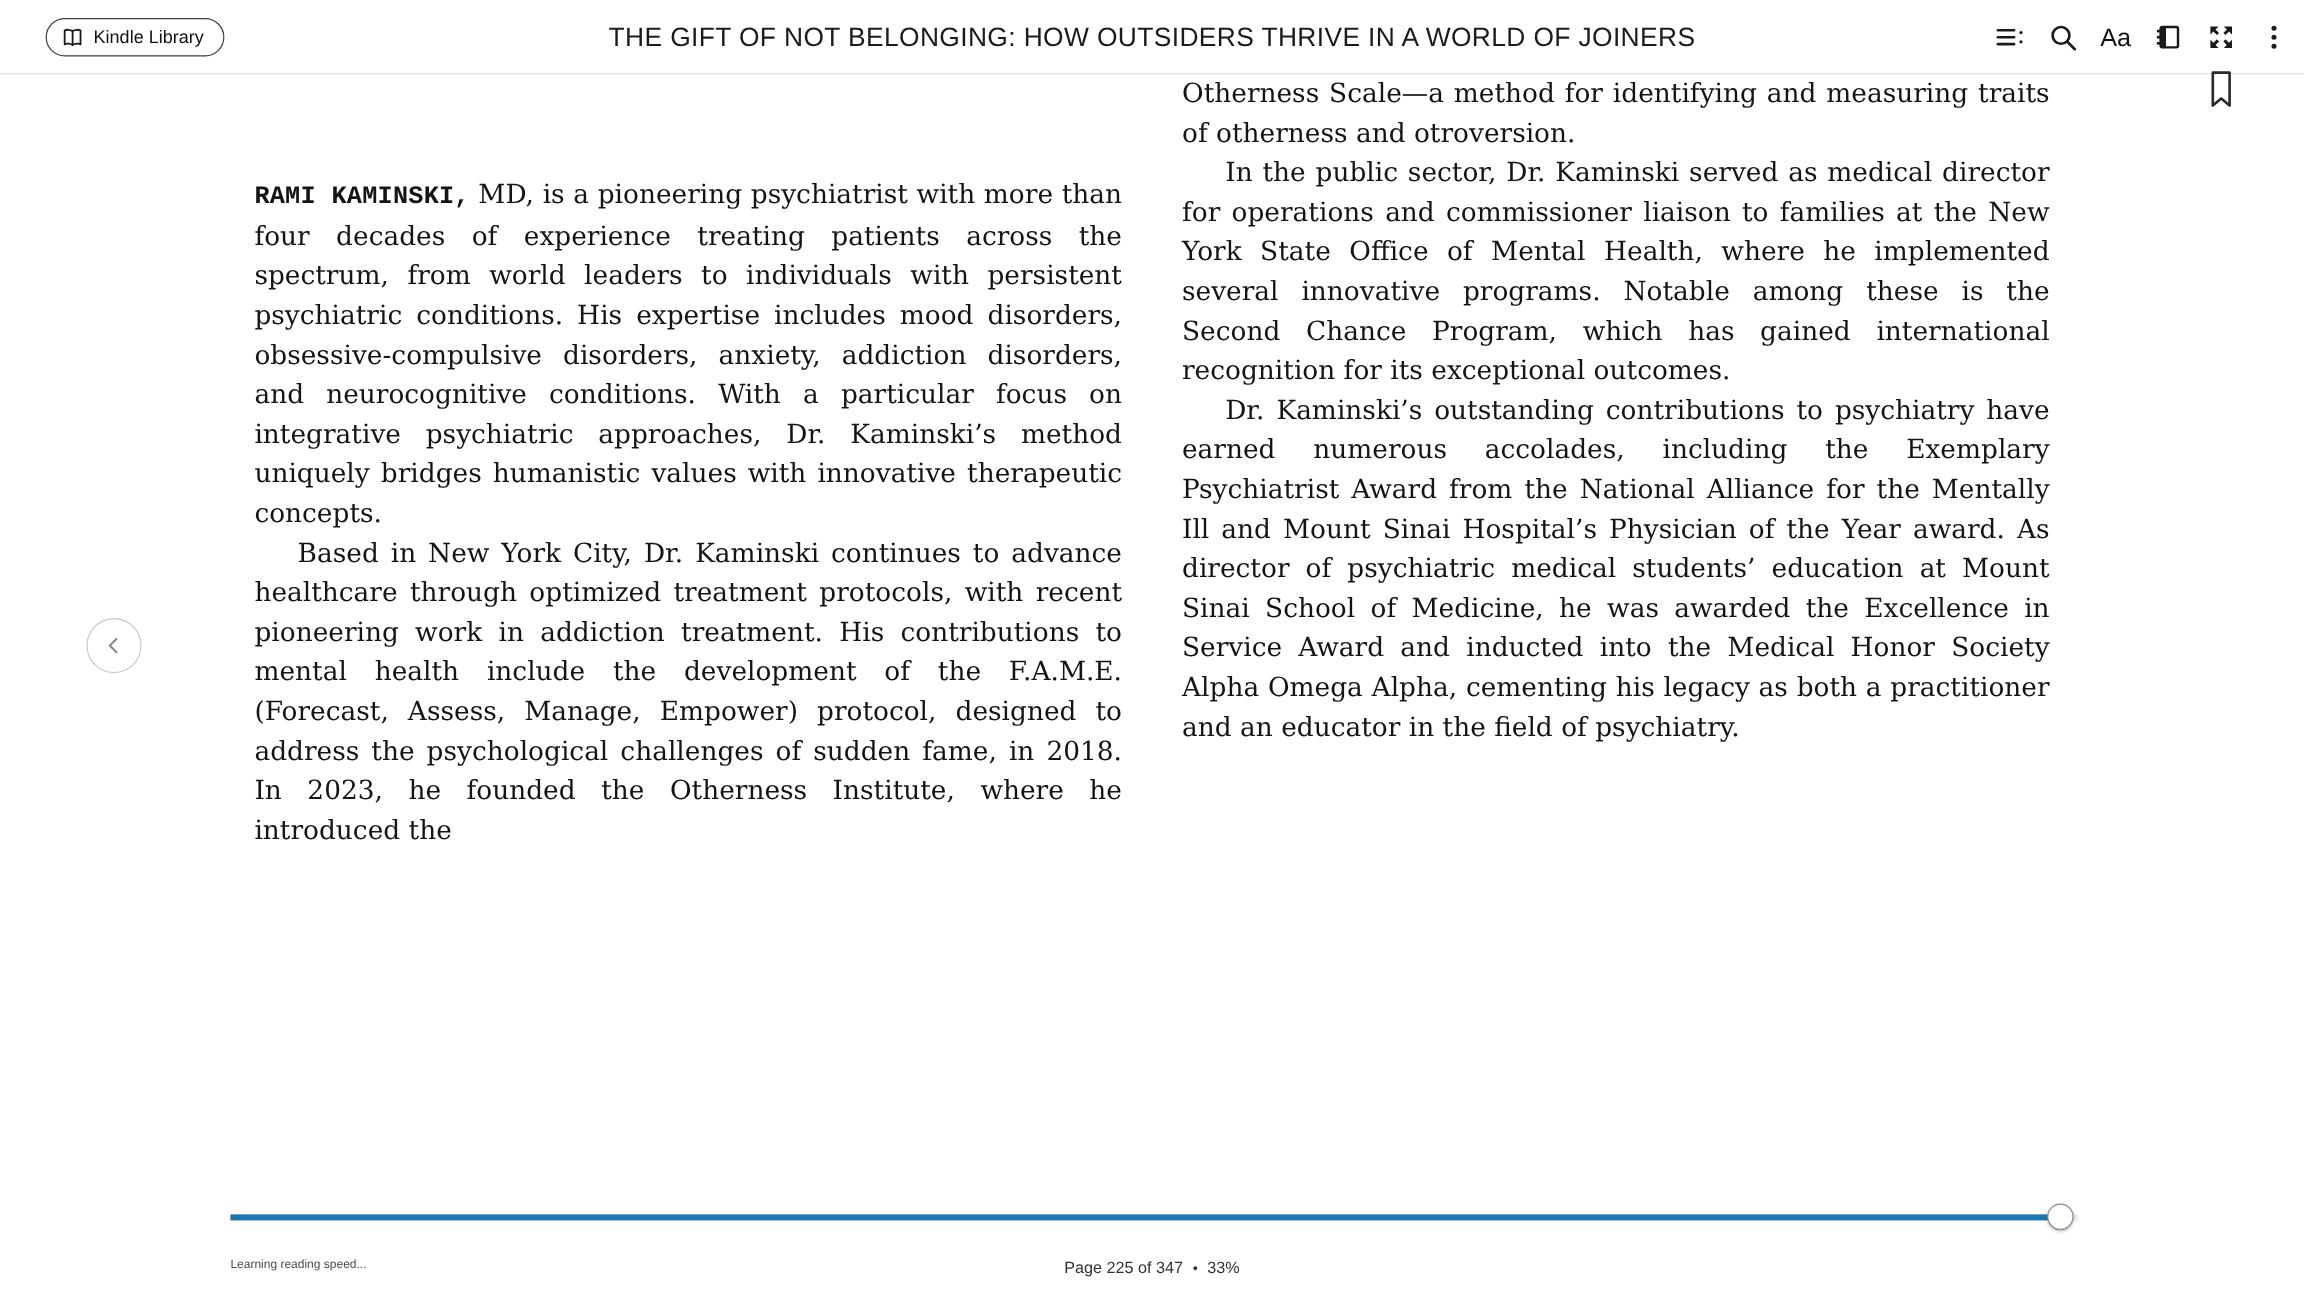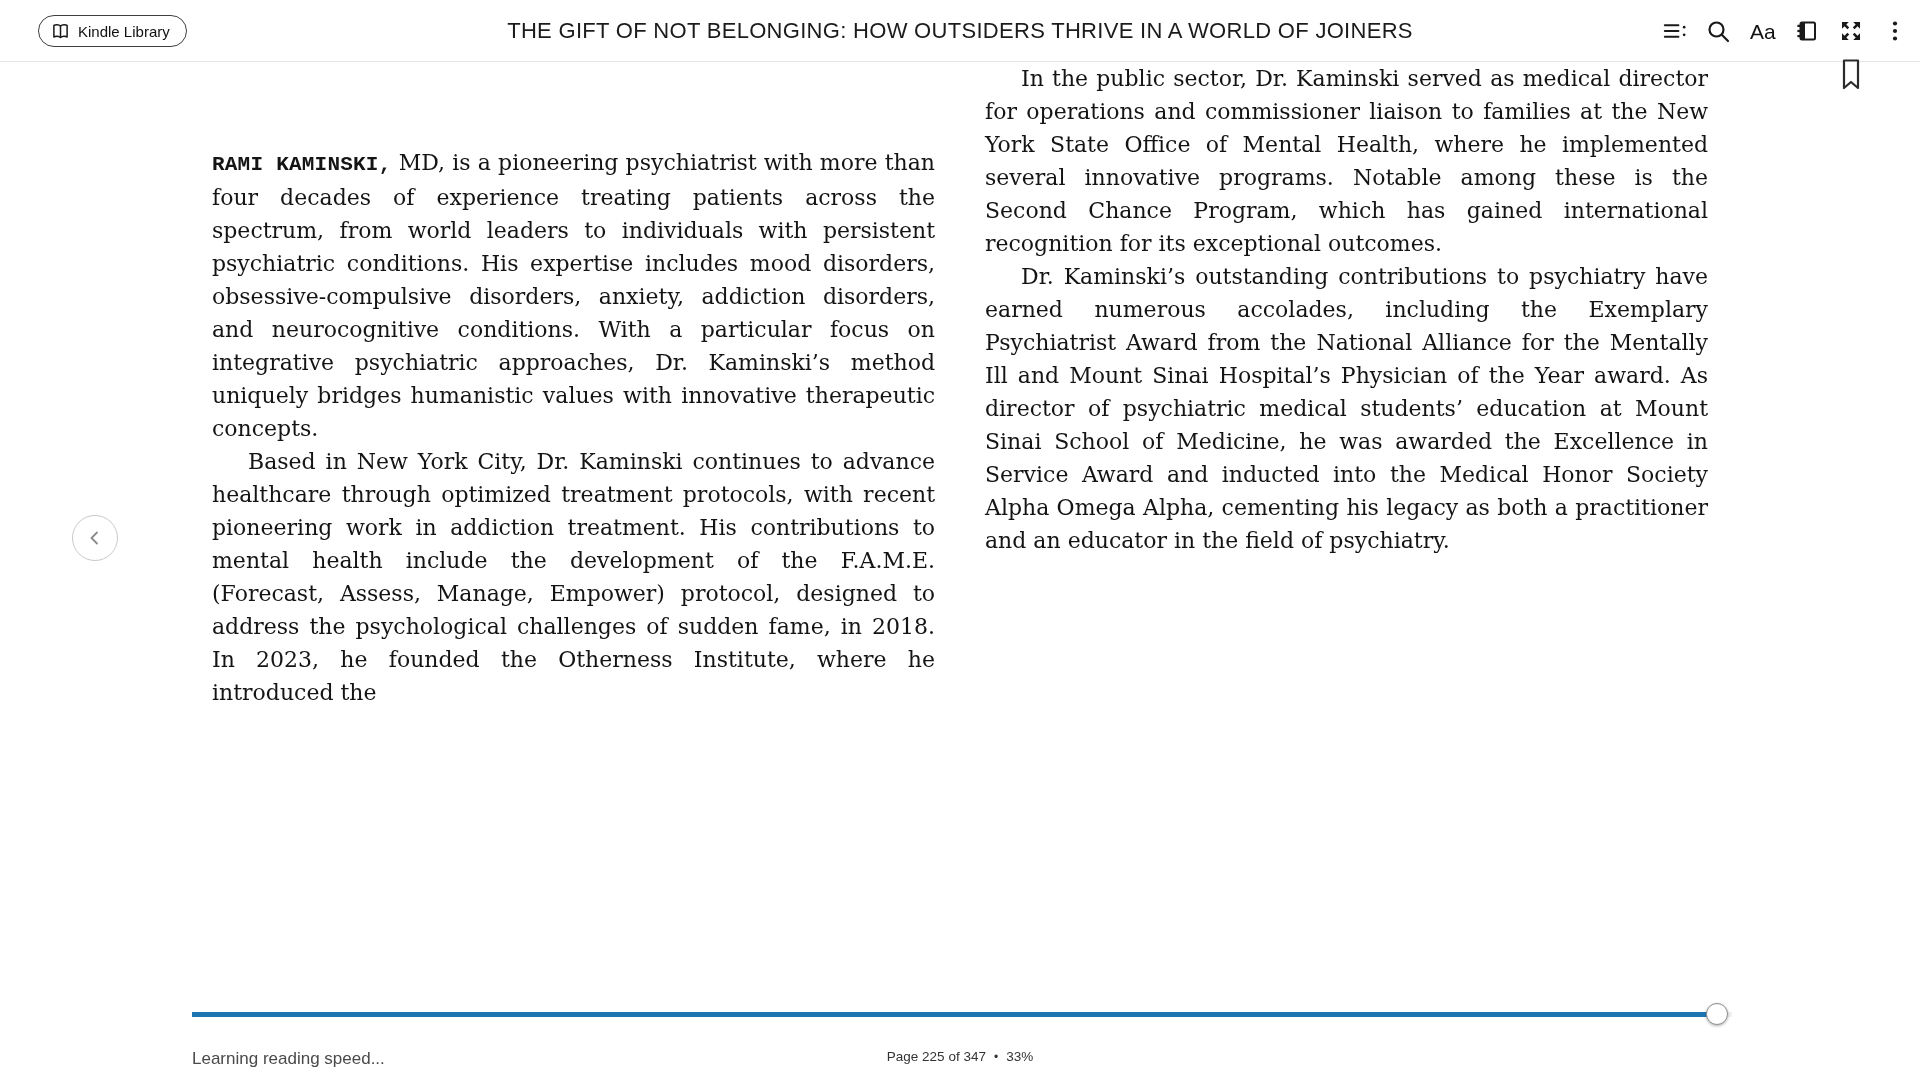--- a/index.html
+++ b/index.html
@@ -25,21 +25,21 @@
   .toolbar-title {
     position:absolute; left:300px; right:300px; top:0; height:62px;
     display:flex; align-items:center; justify-content:center;
     font-size:22px; letter-spacing:.3px; color:#1b1b1b; white-space:nowrap;
   }
   .toolbar-icons {
     position:absolute; right:12px; top:0; height:62px;
     display:flex; align-items:center; gap:18px;
   }
   .icon-btn {
-    width:26px; height:26px; display:flex; align-items:center; justify-content:flex-start;
+    width:26px; height:26px; display:flex; align-items:center; justify-content:center;
     background:none; border:none; padding:0; cursor:pointer; color:#1a1a1a;
   }
   .icon-btn svg { display:block; }
   .aa-label { font-size:21px; font-weight:500; color:#111; line-height:1; }
 
   .bookmark-btn {
     position:absolute; left:1840px; top:58px; width:22px; height:36px;
     background:none; border:none; padding:0; cursor:pointer;
   }
 
@@ -81,21 +81,21 @@
   .progress-fill {
     height:5px; background:var(--accent,#1d76b2); width:0;
   }
   .progress-handle {
     position:absolute; top:-9px; width:22px; height:22px; border-radius:50%;
     background:#fff; border:1.5px solid #8f8f8f;
     box-shadow:0 1px 3px rgba(0,0,0,.3); cursor:grab;
   }
   .footer-status {
     position:absolute; left:192px; top:1049px;
-    font-size:17px; color:#4a4a4a;
+    font-size:10px; color:#4a4a4a;
   }
   .footer-page {
     position:absolute; left:0; width:1920px; top:1049px; text-align:center;
     font-size:13.5px; color:#333;
   }
   .footer-page .dot { margin:0 8px; font-size:12px; color:#333; }
 </style>
 </head>
 <body>
 
@@ -172,20 +172,21 @@
 
 <div class="book-col col-left">
   <div class="paragraphs">
       <p><b class="lead">RAMI KAMINSKI,</b> MD, is a pioneering psychiatrist with more than four decades of experience treating patients across the spectrum, from world leaders to individuals with persistent psychiatric conditions. His expertise includes mood disorders, obsessive-compulsive disorders, anxiety, addiction disorders, and neurocognitive conditions. With a particular focus on integrative psychiatric approaches, Dr. Kaminski’s method uniquely bridges humanistic values with innovative therapeutic concepts.</p>
       <p class="indent">Based in New York City, Dr. Kaminski continues to advance healthcare through optimized treatment protocols, with recent pioneering work in addiction treatment. His contributions to mental health include the development of the F.A.M.E. (Forecast, Assess, Manage, Empower) protocol, designed to address the psychological challenges of sudden fame, in 2018. In 2023, he founded the Otherness Institute, where he introduced the</p>
     </div>
 </div>
 
 <div class="book-col col-right">
   <div class="paragraphs">
+      <p>Otherness Scale—a method for identifying and measuring traits of otherness and otroversion.</p>
       <p class="indent">In the public sector, Dr. Kaminski served as medical director for operations and commissioner liaison to families at the New York State Office of Mental Health, where he implemented several innovative programs. Notable among these is the Second Chance Program, which has gained international recognition for its exceptional outcomes.</p>
       <p class="indent">Dr. Kaminski’s outstanding contributions to psychiatry have earned numerous accolades, including the Exemplary Psychiatrist Award from the National Alliance for the Mentally Ill and Mount Sinai Hospital’s Physician of the Year award. As director of psychiatric medical students’ education at Mount Sinai School of Medicine, he was awarded the Excellence in Service Award and inducted into the Medical Honor Society Alpha Omega Alpha, cementing his legacy as both a practitioner and an educator in the field of psychiatry.</p>
     </div>
 </div>
 
 <button class="nav-prev">
   <svg width="20" height="20" viewBox="0 0 20 20" fill="none" stroke="#8a8a8a" stroke-width="1.8" stroke-linecap="round" stroke-linejoin="round">
     <polyline points="12,4.5 6.5,10 12,15.5"></polyline>
   </svg>
 </button>

